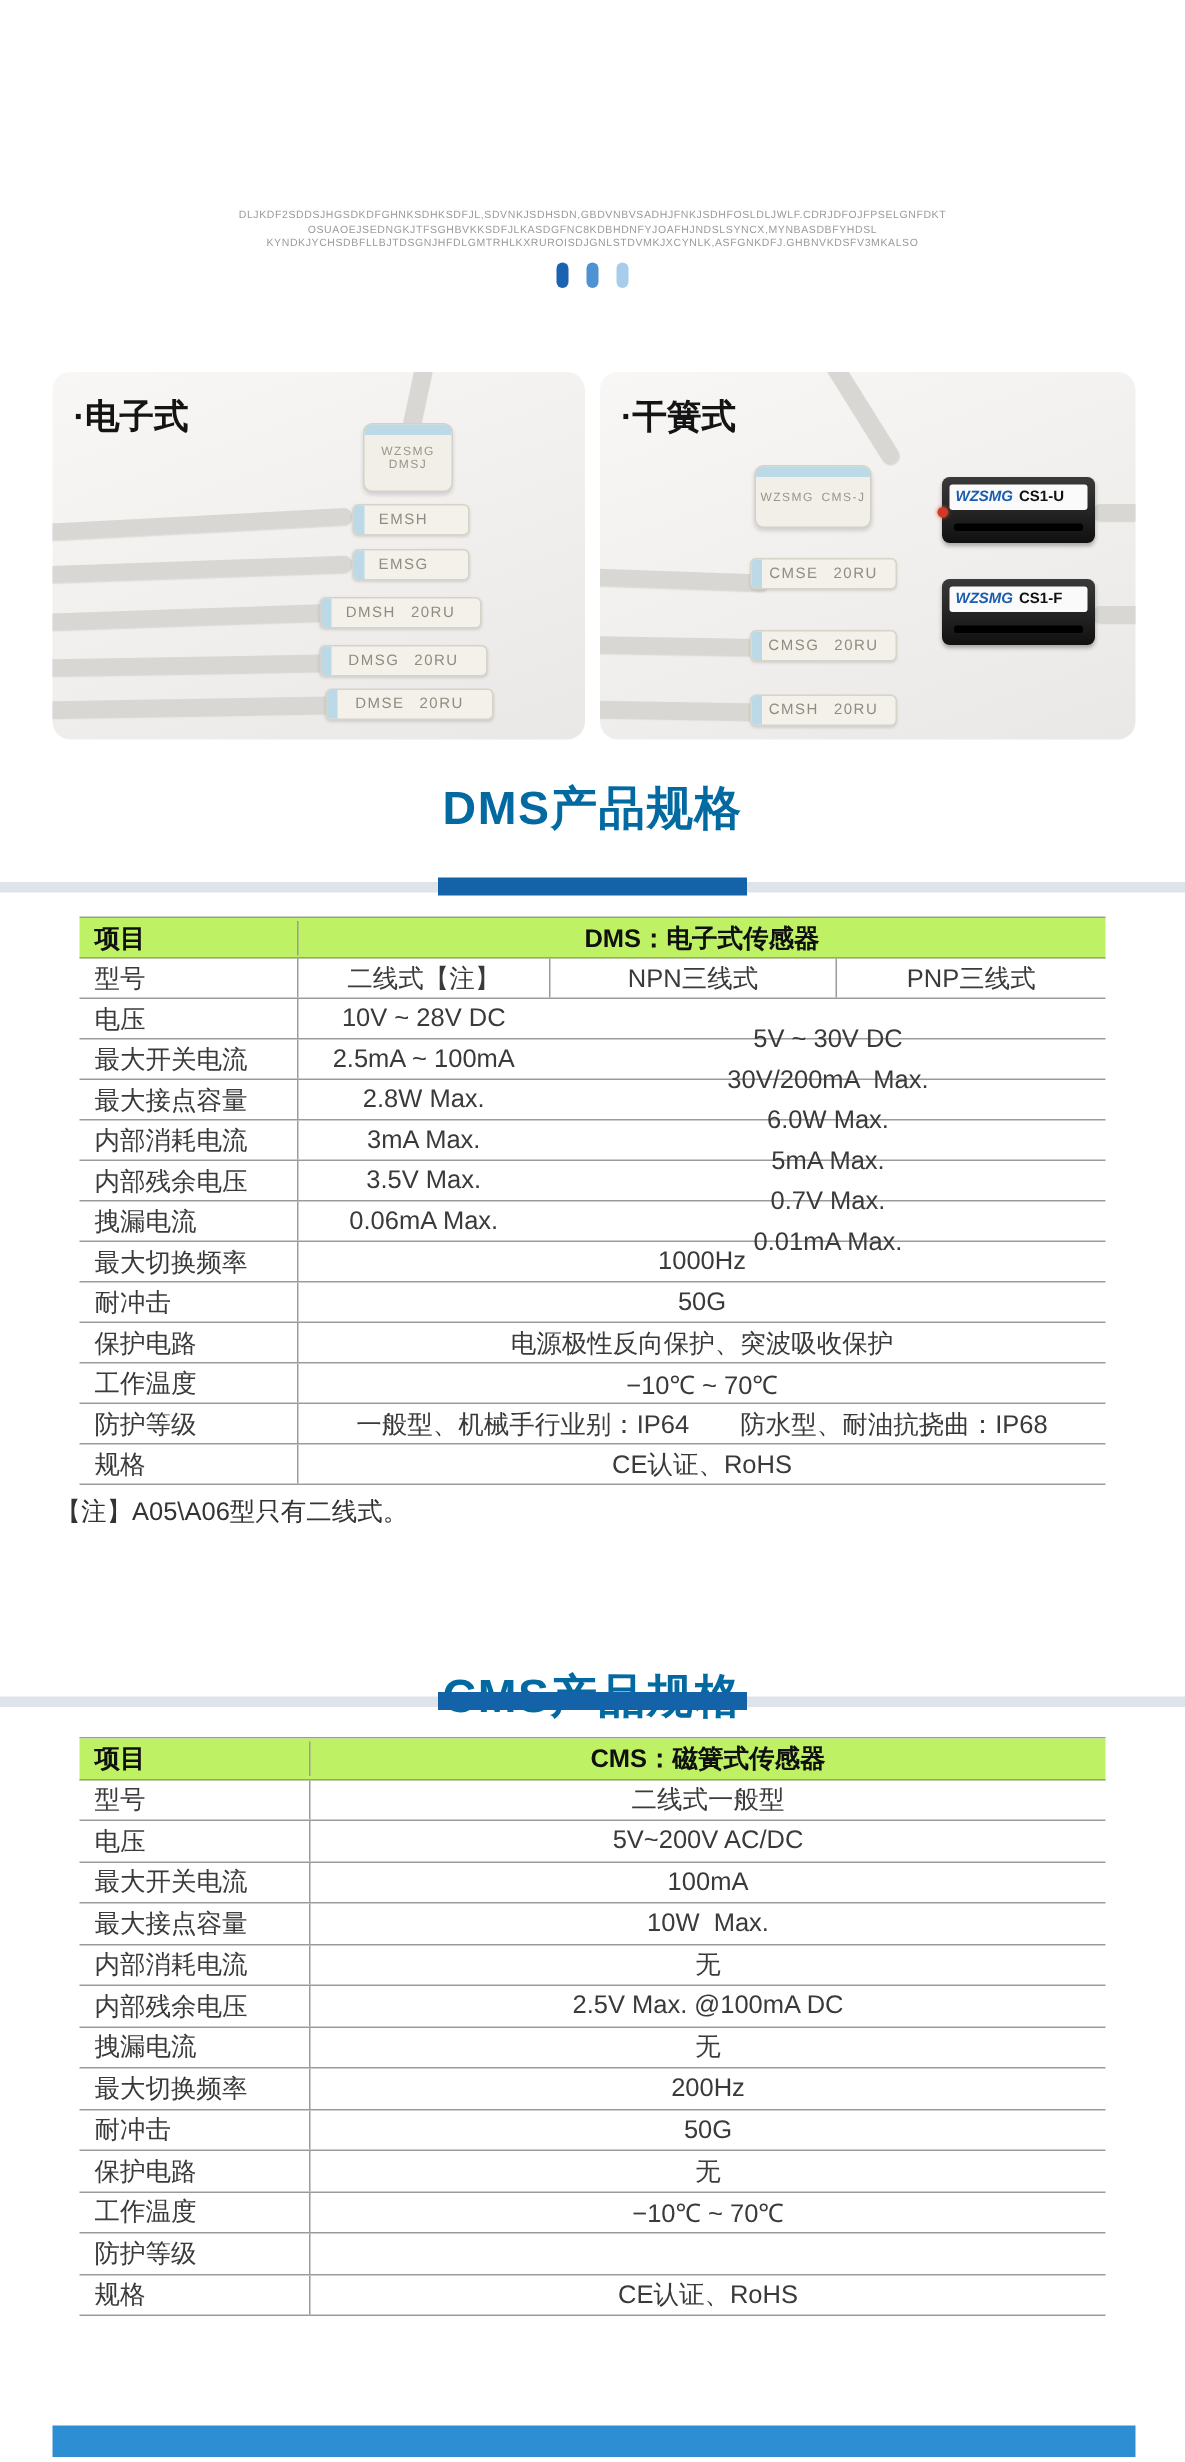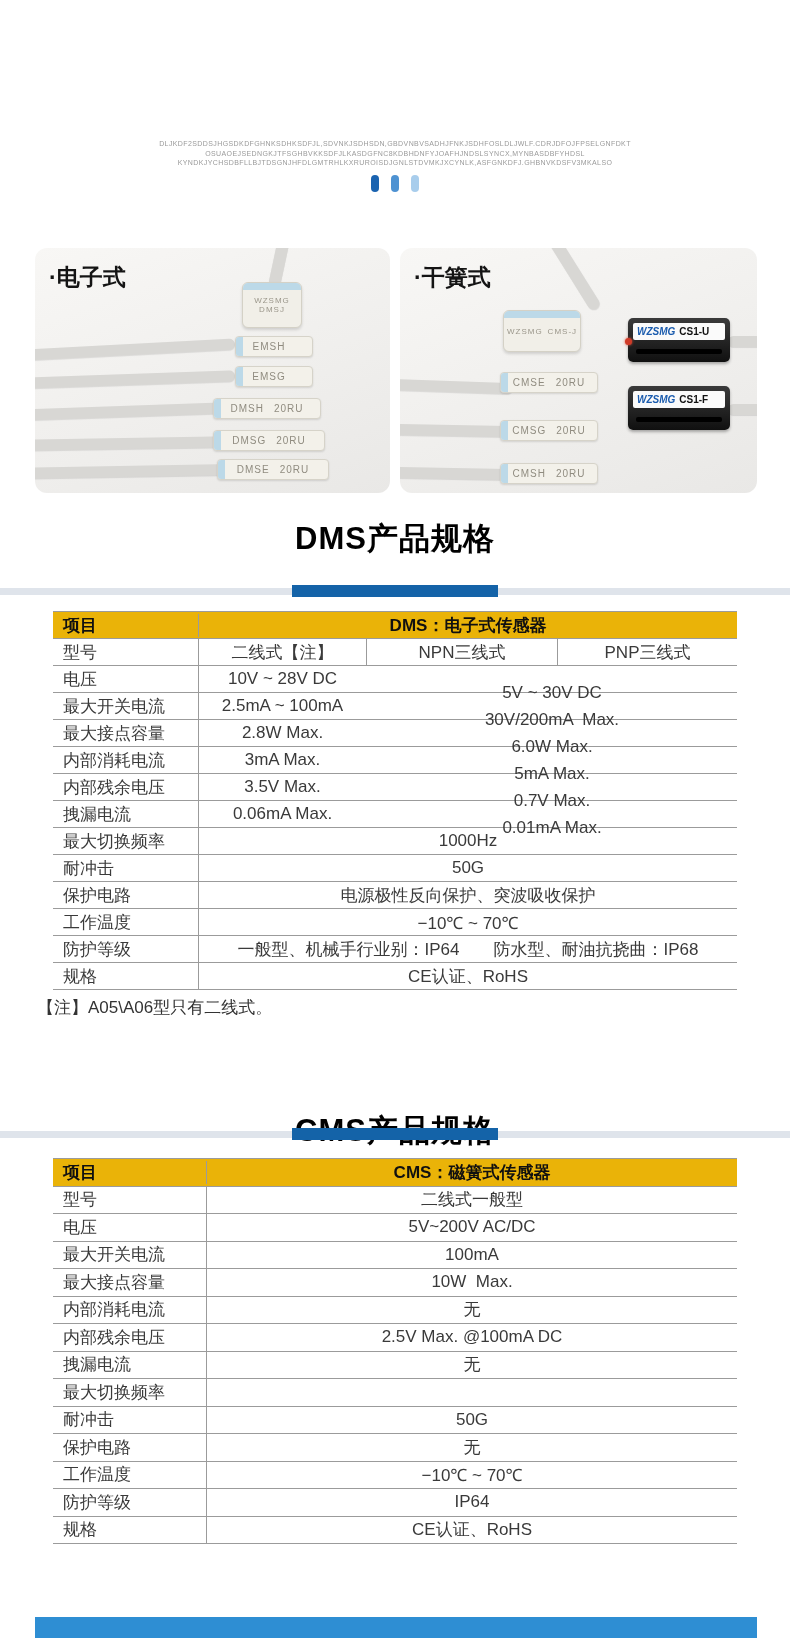--- a/index.html
+++ b/index.html
@@ -45,29 +45,29 @@
     border-radius:2px; display:flex; align-items:center; gap:4px; padding:0 4px; }
   .sensor-black .brand { font-size:10px; font-weight:700; font-style:italic; color:#1b5cae; }
   .sensor-black .model { font-size:10px; font-weight:700; color:#111; }
   .sensor-black .groove { position:absolute; left:8px; right:8px; bottom:8px; height:5px; background:#000;
     border-radius:2px; }
   .led { position:absolute; width:7px; height:7px; border-radius:50%; background:#cf3b28;
     box-shadow:0 0 3px #e0543f; }
 
   
   .section-title { position:absolute; left:0; width:100%; text-align:center;
-    font-size:31px; font-weight:800; color:#000000; letter-spacing:1px; }
+    font-size:31px; font-weight:800; color:#0369a1; letter-spacing:1px; }
   .rule-light { position:absolute; left:0; width:790px; height:7px; background:#dfe4eb; }
   .rule-accent { position:absolute; left:292px; width:206px; height:12px; background:#1463a8; }
 
   
   .spec-table { position:absolute; left:53px; width:684px; border-top:1px solid #9b9b9b; font-size:17px; color:#3a3a3a; }
   .t-row { display:flex; height:27px; border-bottom:1px solid #9b9b9b; align-items:stretch; }
   .cms-table .t-row { height:27.5px; }
-  .t-head { background:#eab308; font-weight:700; color:#101010;align-items:center; }
+  .t-head { background:#bef264; font-weight:700; color:#101010;align-items:center; }
   .t-label { width:146px; display:flex; align-items:center; padding-left:10px;
     border-right:1px solid #9b9b9b; }
   .cms-table .t-label { width:154px; }
   .t-cell { display:flex; align-items:center; justify-content:center; text-align:center; white-space:pre; }
   .b { border-left:1px solid #9b9b9b; }
   .w-a { width:167px; } .w-b { width:191px; } .w-c { flex:1; } .w-ab { flex:1;margin-top:27px; } .w-full { flex:1; }
 
   .spec-note { position:absolute; left:37px; font-size:17px; color:#333; }
 
   .footer-bar { position:absolute; top:1617px; left:35px; width:722px; height:21px; background:#2e8ed3; }
@@ -285,36 +285,36 @@
     <div class="t-row">
       <div class="t-label">内部残余电压</div>
       <div class="t-cell w-full">2.5V Max. @100mA DC</div>
     </div>
     <div class="t-row">
       <div class="t-label">拽漏电流</div>
       <div class="t-cell w-full">无</div>
     </div>
     <div class="t-row">
       <div class="t-label">最大切换频率</div>
+      <div class="t-cell w-full">200Hz</div>
     </div>
     <div class="t-row">
       <div class="t-label">耐冲击</div>
       <div class="t-cell w-full">50G</div>
     </div>
     <div class="t-row">
       <div class="t-label">保护电路</div>
       <div class="t-cell w-full">无</div>
     </div>
     <div class="t-row">
       <div class="t-label">工作温度</div>
       <div class="t-cell w-full">−10℃ ~ 70℃</div>
     </div>
     <div class="t-row">
       <div class="t-label">防护等级</div>
-      <div class="t-cell w-full">IP64</div>
     </div>
     <div class="t-row">
       <div class="t-label">规格</div>
       <div class="t-cell w-full">CE认证、RoHS</div>
     </div>
   </div>
 
   <div class="footer-bar"></div>
 
 </div>

